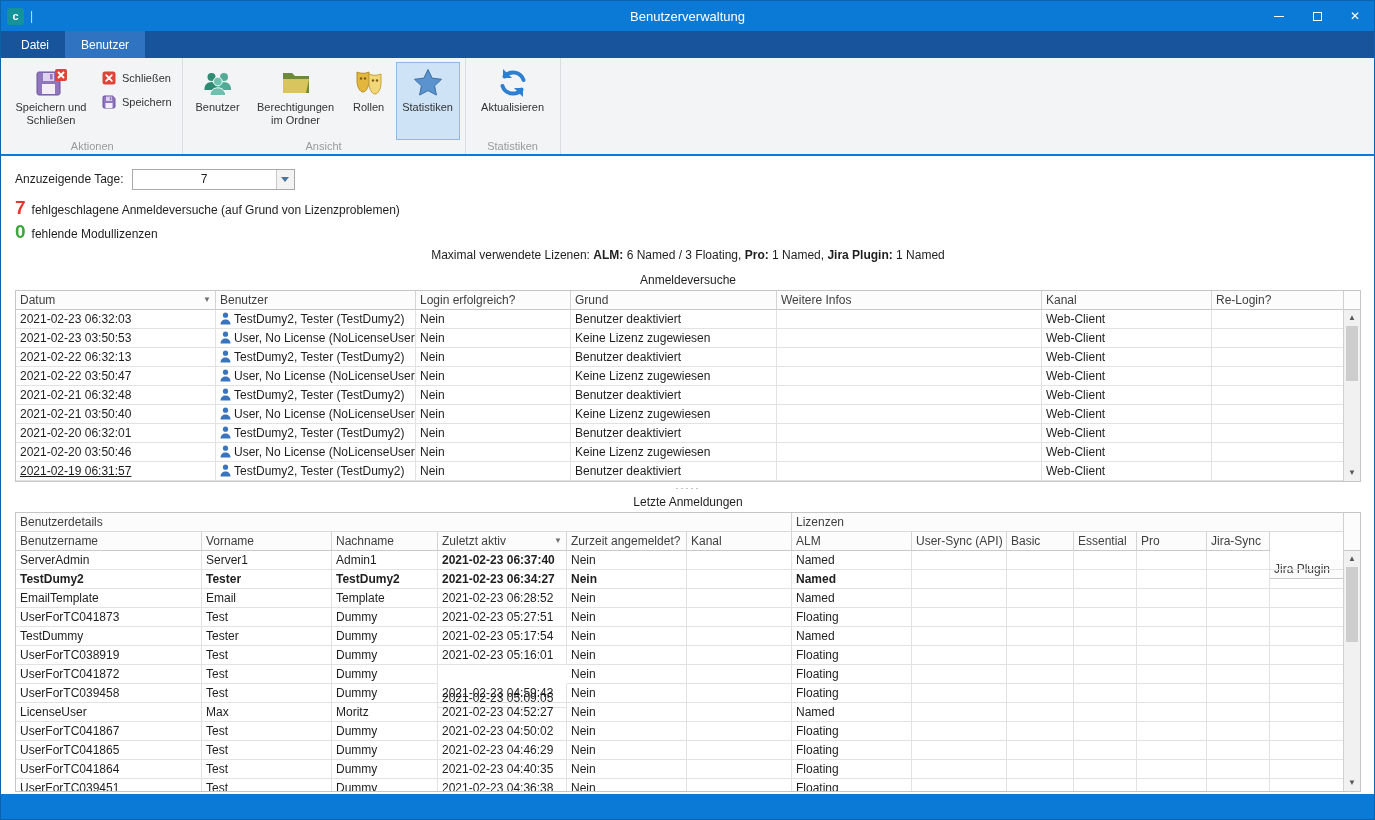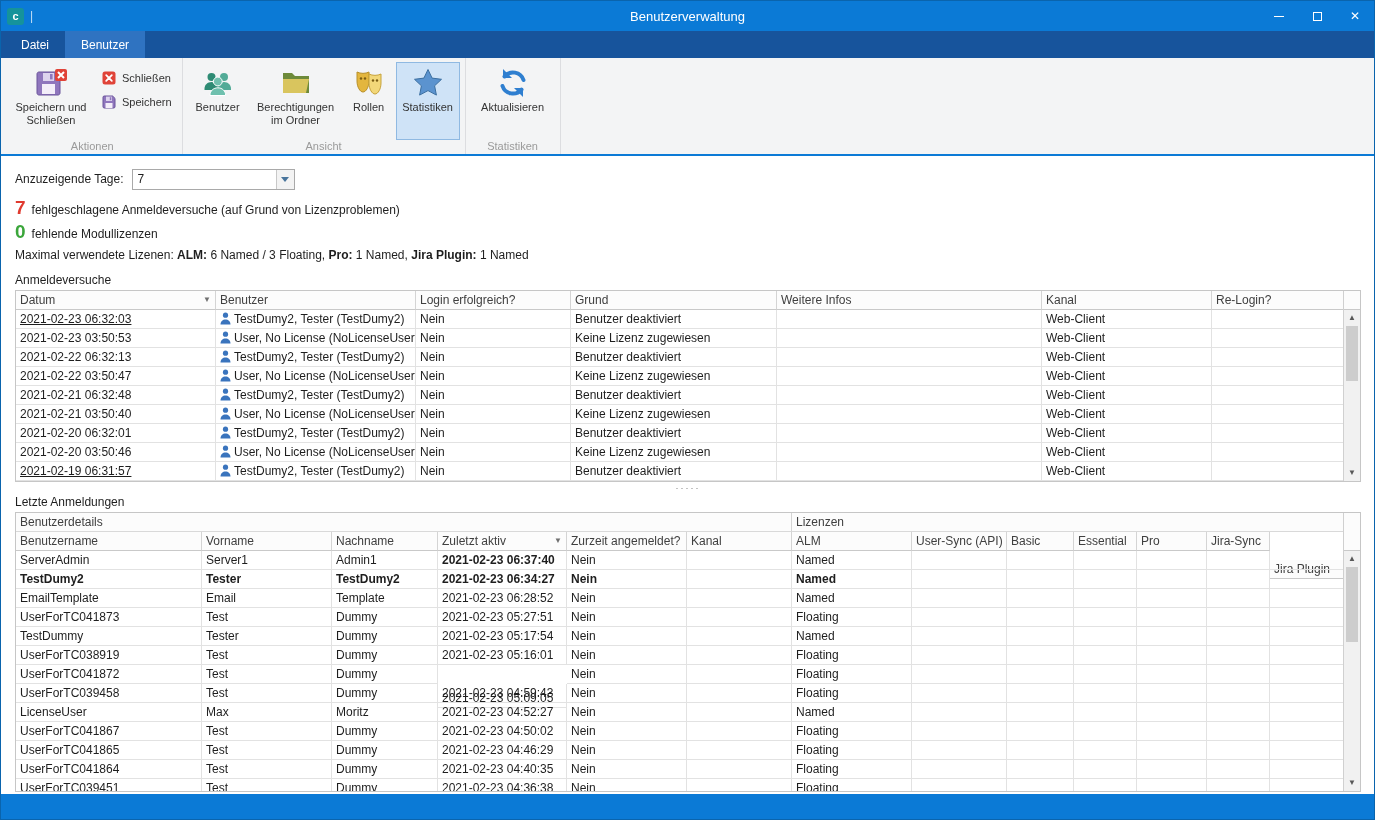--- a/index.html
+++ b/index.html
@@ -26,21 +26,21 @@
   .rgroup{position:relative;display:flex;align-items:flex-start;padding:3px 4px 16px;border-right:1px solid #dcdde0;}
   .rgroup-label{position:absolute;bottom:2px;left:0;right:0;text-align:center;font-size:11px;color:#9a9a9a;}
   .big-btn{display:flex;flex-direction:column;align-items:center;gap:2px;padding:4px 3px 2px;margin:1px;font-size:11px;color:#333;text-align:center;line-height:1.2;height:78px;border:1px solid transparent;}
   .big-btn.active{background:#cfe3f7;border-color:#8fb9e2;}
   .icon32{width:34px;height:32px;display:flex;align-items:center;justify-content:center;flex:0 0 auto;}
   .small-col{display:flex;flex-direction:column;gap:4px;margin-top:7px;}
   .small-btn{display:flex;align-items:center;gap:5px;font-size:11px;color:#333;padding:2px 6px;}
   .icon16{width:16px;height:16px;display:flex;align-items:center;justify-content:center;flex:0 0 auto;}
 
   
-  .content{flex:1 1 auto;background:#fff;padding:12px 13px 0 14px;overflow:hidden;font-size:12px;color:#1e1e1e;}
+  .content{flex:1 1 auto;background:#fff;padding:12px 13px 0 14px;overflow:hidden;font-size:12px;color:#1e1e1e;text-align:center;}
   .filter-row{display:flex;align-items:center;gap:8px;height:22px;margin-bottom:8px;}
   .combo{width:163px;height:21px;border:1px solid #a9a9a9;display:flex;background:#fff;}
   .combo-value{flex:1;padding:2px 5px;font-size:12px;}
   .combo-btn{width:18px;border-left:1px solid #c8c8c8;background:#f3f3f3;display:flex;align-items:center;justify-content:center;}
   .chevron{width:0;height:0;border-left:4px solid transparent;border-right:4px solid transparent;border-top:5px solid #49759c;}
   .stat-line{display:flex;align-items:baseline;gap:6px;margin-bottom:3px;}
   .stat-num{font-size:19px;font-weight:bold;line-height:1.1;}
   .stat-num.red{color:#e03a2f;}
   .stat-num.green{color:#3ba63b;}
   .license-line{margin:5px 0 11px;font-size:12px;}
@@ -245,21 +245,21 @@
             </div>
             <div class="grid-cell head-cell" style="width: 170px;">
               <span>Kanal</span>
             </div>
             <div class="grid-cell head-cell" style="width: 135px;">
               <span>Re-Login?</span>
             </div>
           </div>
           <div class="grid-body">
             <div class="grid-row data-row">
-              <div class="grid-cell" style="width: 200px; text-decoration: underline;">
+              <div class="grid-cell" style="width: 200px;">
                 <span>2021-02-23 06:32:03</span>
               </div>
               <div class="grid-cell" style="width: 200px;">
                 <span class="row-icon">
                   <svg width="11" height="13" viewBox="0 0 11 13">
                     <circle cx="5.5" cy="3.2" r="2.6" fill="#3a74bd"></circle>
                     <path d="M0.5 12.5C0.5 9.7 2.7 7.6 5.5 7.6s5 2.1 5 4.9z" fill="#3a74bd"></path>
                   </svg>
                 </span>
                 <span>TestDumy2, Tester (TestDumy2)</span>

